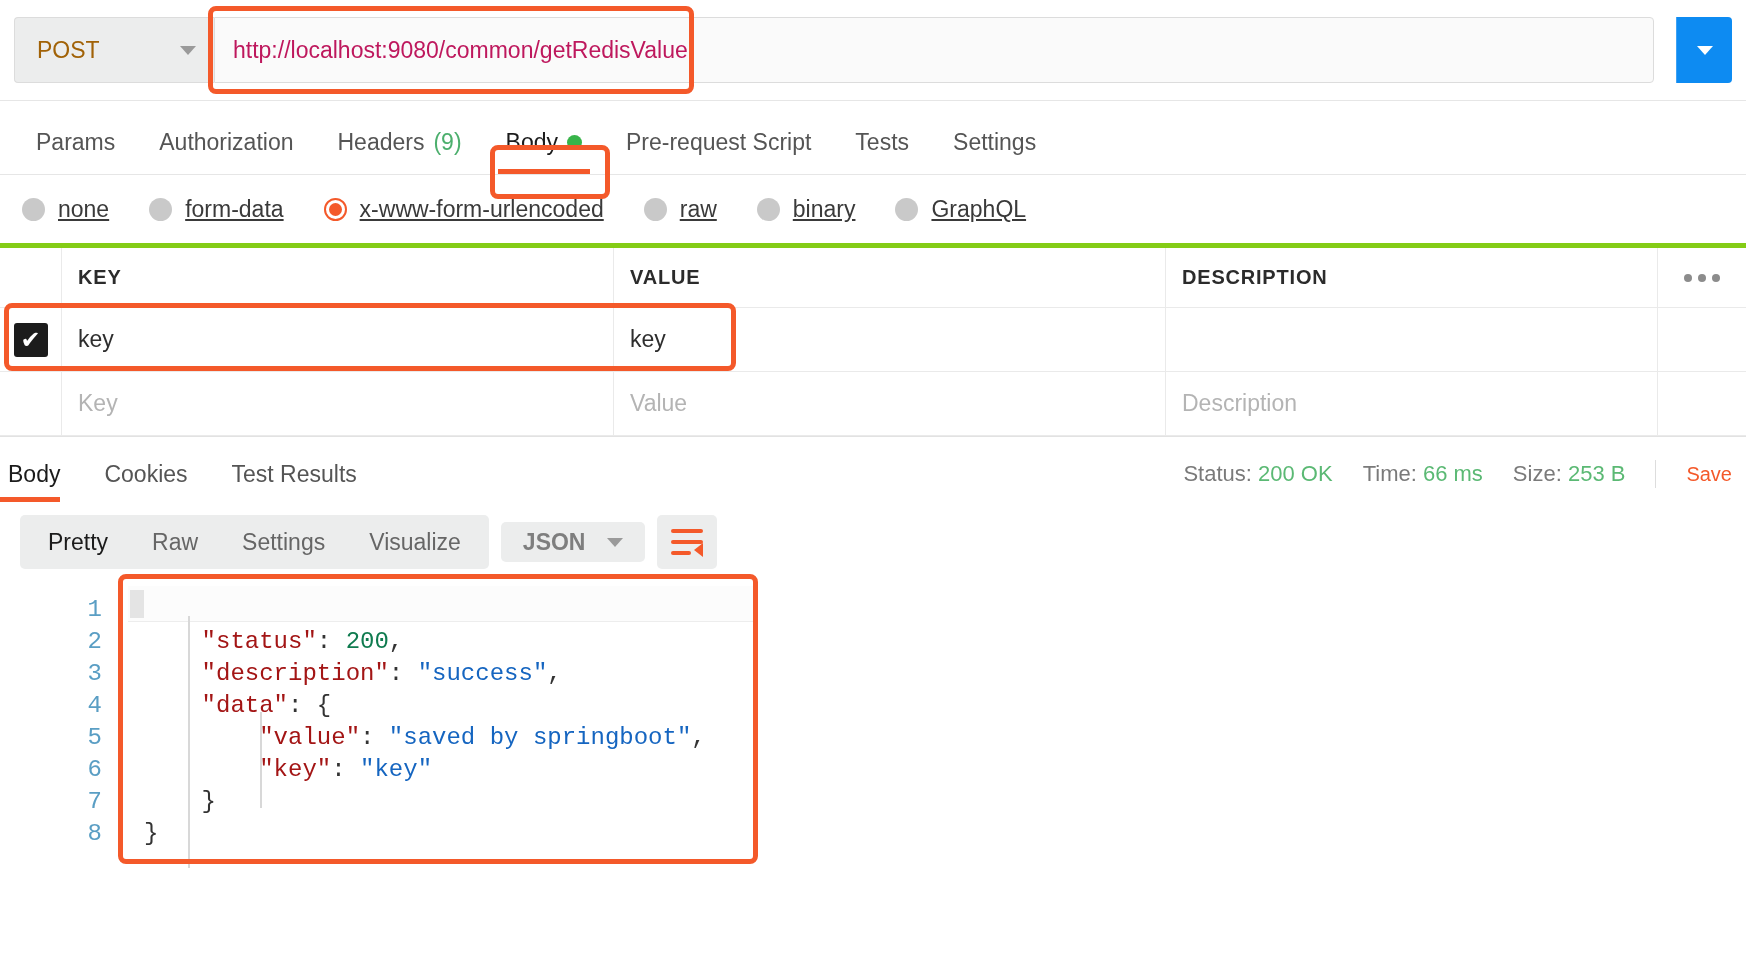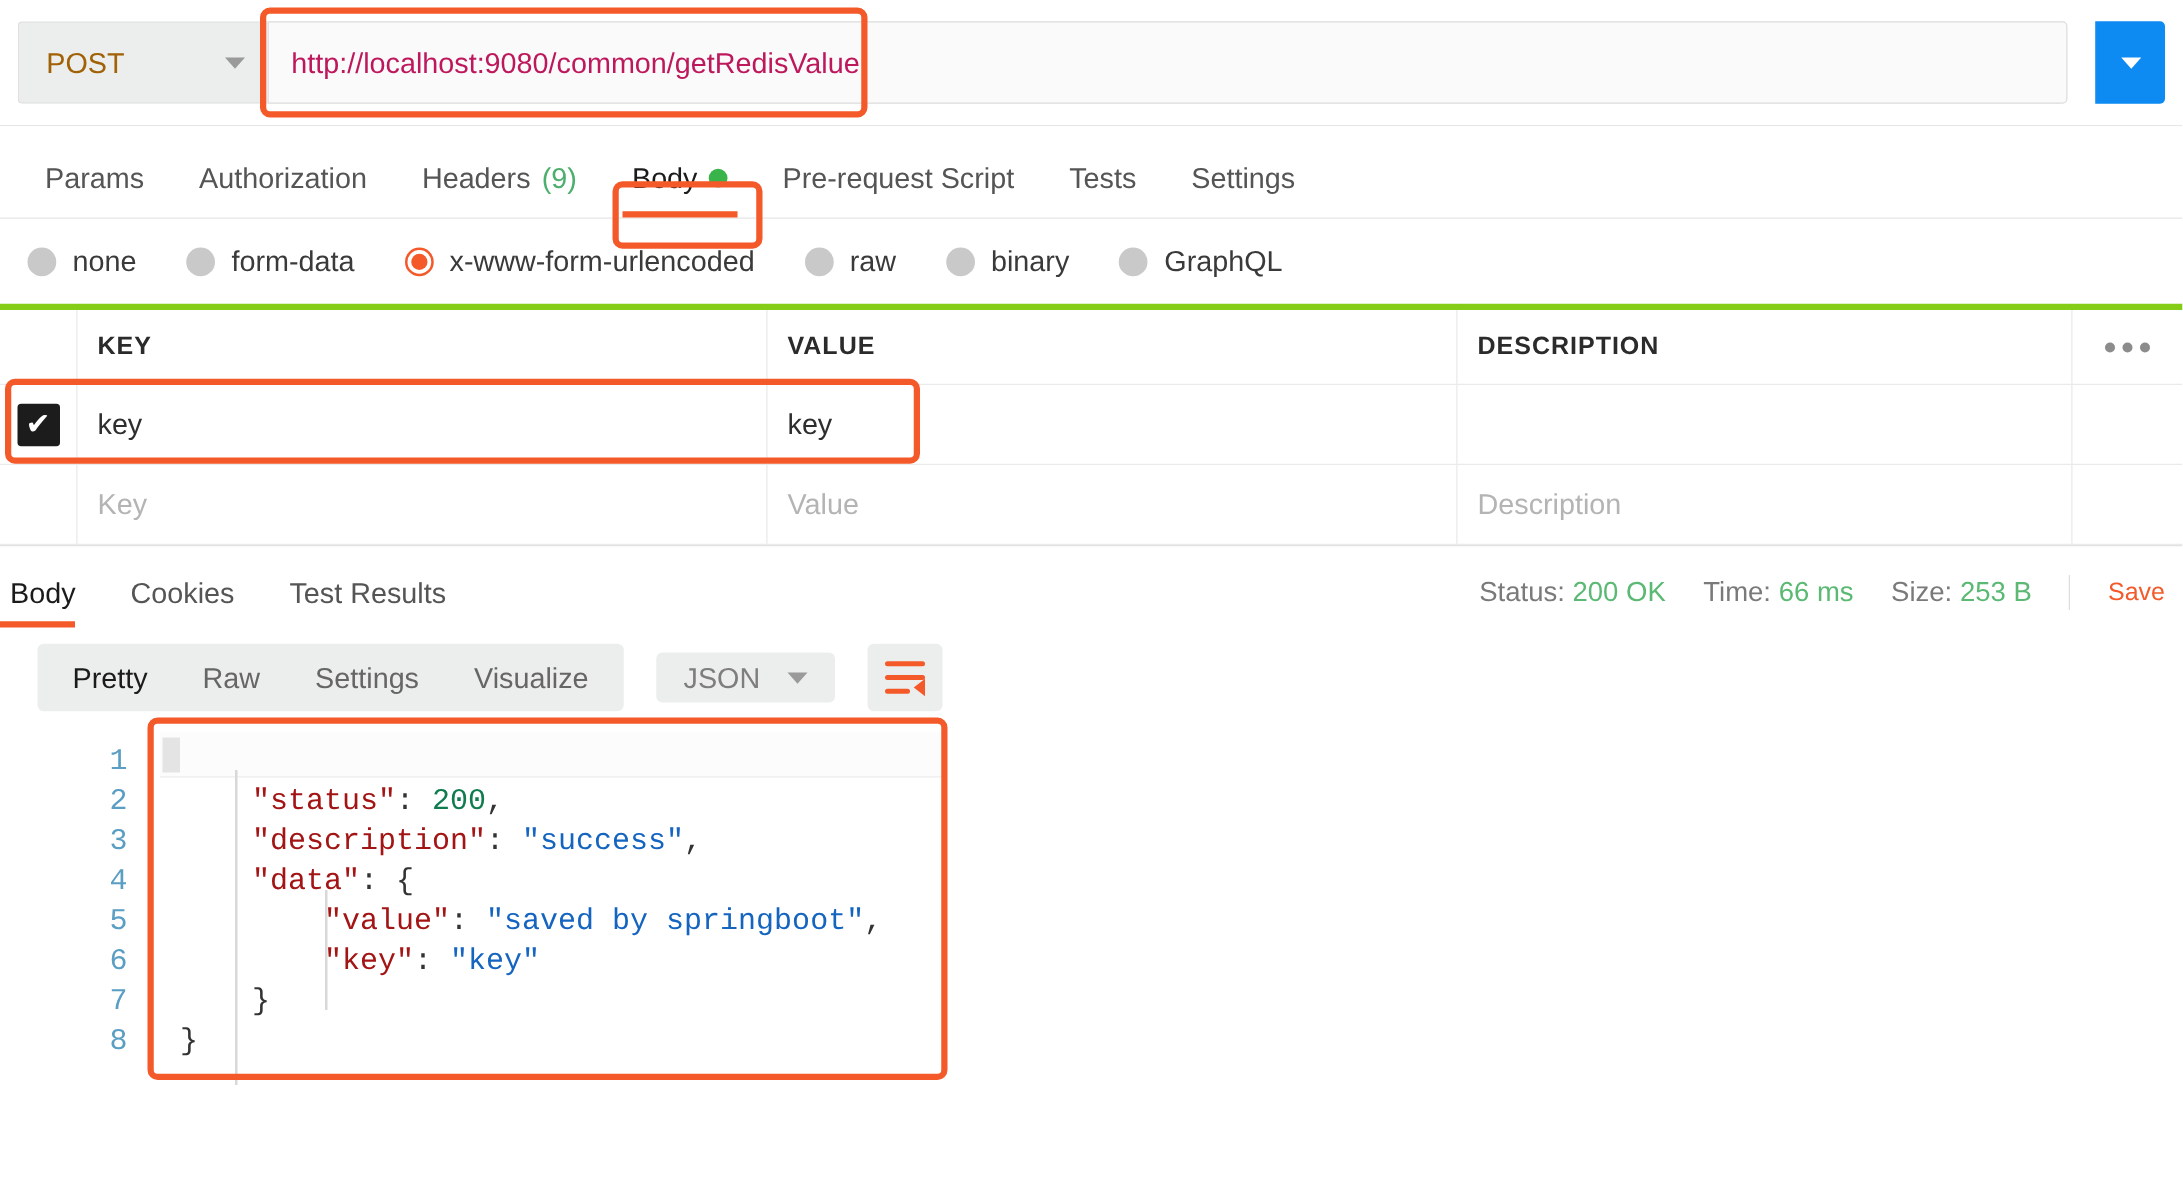--- a/index.html
+++ b/index.html
@@ -114,21 +114,21 @@
 
   
   .radio-row {
     display: flex; align-items: center;
     height: 68px; padding: 0 22px;
     background: #fff;
   }
   .radio-item {
     display: flex; align-items: center; gap: 13px;
     margin-right: 40px; cursor: pointer;
-    font-size: 23px; color: #3a3a3a;
+    font-size: 23px; color: #3a3a3a; text-decoration: underline;
   }
   .radio-dot {
     width: 23px; height: 23px; border-radius: 50%;
     background: #c9c9c9; flex-shrink: 0;
     display: flex; align-items: center; justify-content: center;
   }
   .radio-dot.sel { background: #fff; border: 2px solid #f4592a; }
   .radio-dot.sel::after {
     content: ""; width: 13px; height: 13px;
     border-radius: 50%; background: #f4592a;
@@ -214,38 +214,38 @@
   .resp-meta {
     display: flex; align-items: center; gap: 30px;
     font-size: 22px; color: #7a7a7a; padding-bottom: 14px;
   }
   .resp-meta b { font-weight: normal; color: #5bb974; }
   .meta-sep { width: 1px; height: 28px; background: #ddd; }
   .save-link { color: #f4592a; font-size: 20px; cursor: pointer; }
 
   
   .resp-toolbar {
-    display: flex; align-items: center; gap: 26px;
-    height: 80px; padding: 0 30px;
+    display: flex; align-items: center; gap: 12px;
+    height: 80px; padding: 0 20px;
     background: #fff;
   }
   .seg {
     display: flex; align-items: center;
     background: #eceded; border-radius: 5px;
     height: 54px; padding: 0 6px;
   }
   .seg span {
     padding: 0 22px; font-size: 23px; color: #666; cursor: pointer;
   }
   .seg span.active { color: #1b1b1b; }
   .fmt-select {
     display: flex; align-items: center; gap: 22px;
     background: #eceded; border-radius: 5px;
     height: 40px; padding: 0 22px;
-    font-size: 23px; color: #7e7e7e; cursor: pointer;
+    font-size: 23px; color: #7e7e7e; cursor: pointer; font-weight: bold;
   }
   .icon-btn {
     width: 60px; height: 54px;
     background: #eceded; border-radius: 5px;
     display: flex; align-items: center; justify-content: center;
     cursor: pointer;
   }
   .wrap-ico { position: relative; width: 32px; height: 26px; }
   .wrap-ico i {
     position: absolute; left: 0; height: 4px;

